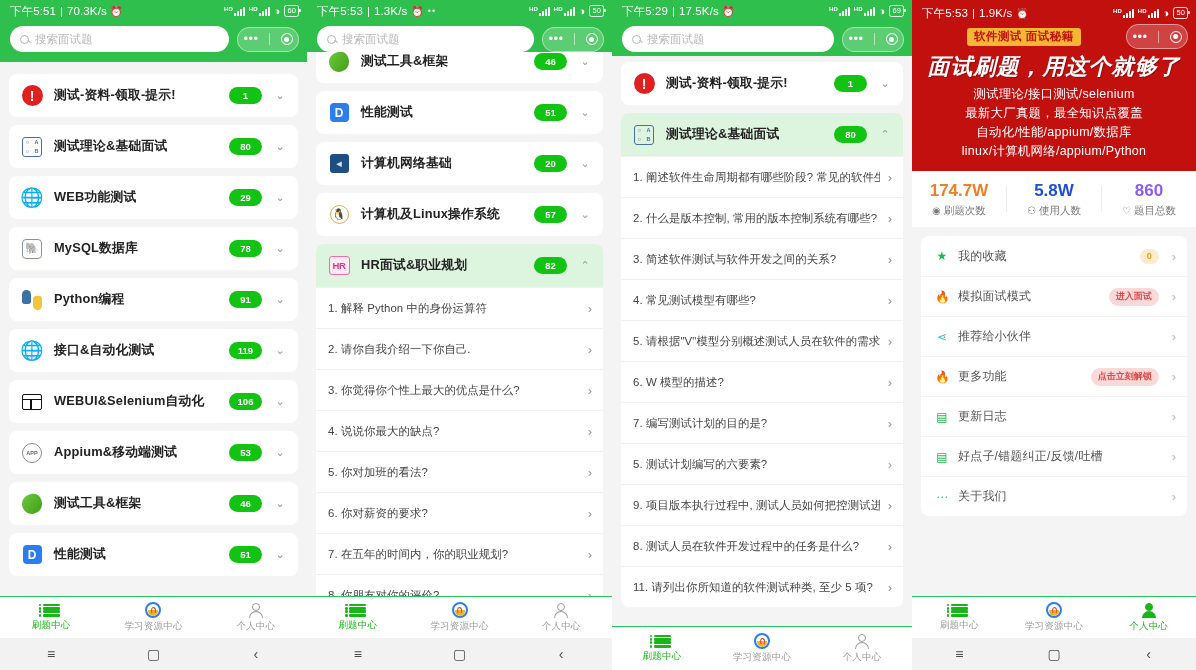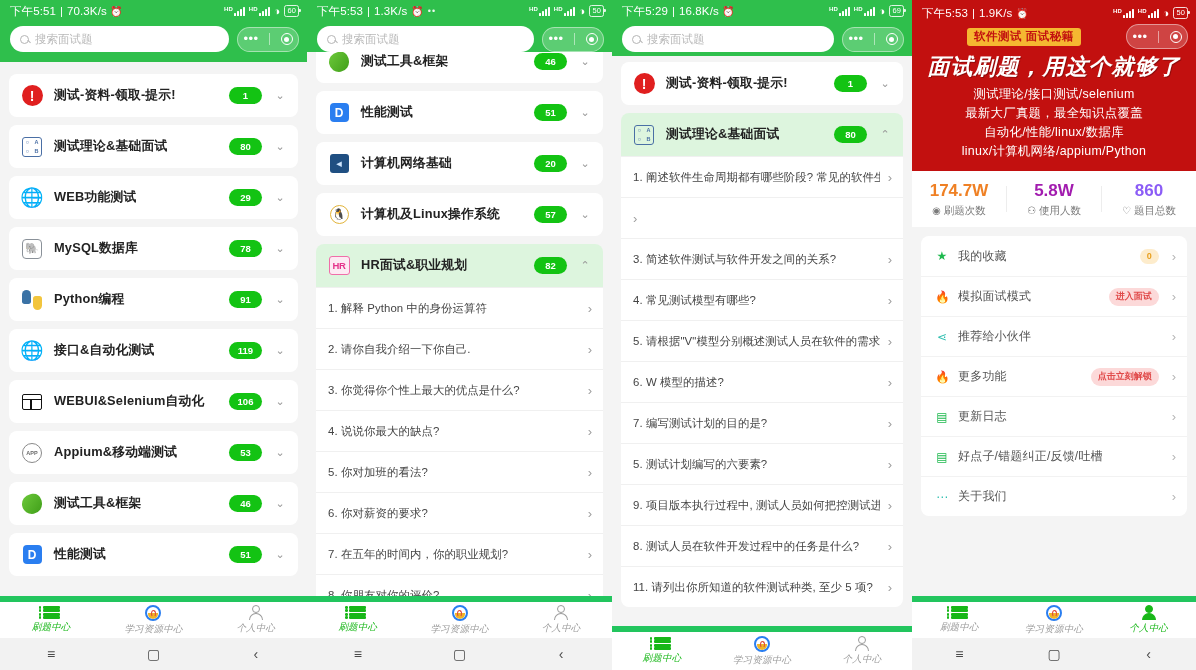--- a/index.html
+++ b/index.html
@@ -106,21 +106,21 @@
   }
   .qrow .qtxt {
     flex: 1; font-size: 11.4px; color: #444; white-space: nowrap;
     overflow: hidden; text-overflow: clip; letter-spacing: .1px;
   }
   .qarrow { color: #9e9e9e; font-size: 13px; font-weight: 300; }
 
   
   .tabbar {
     position: absolute; left: 0; right: 0; height: 42px; background: #fff;
-    display: flex; align-items: center; border-top: 6px solid #22c55e; font-style: italic;
+    display: flex; align-items: center; border-top: 1px solid #22c55e;
   }
   .tab { flex: 1; display: flex; flex-direction: column; align-items: center; gap: 2px; }
   .tab .tlabel { font-size: 9.5px; color: #9b9b9b; letter-spacing:.2px;}
   .tab.active .tlabel { color: #18b718; }
   .t-list { width: 17px; height: 13px; display: flex; flex-direction: column; justify-content: space-between; }
   .t-list i { display: block; height: 2.6px; background: #18b718; border-radius: 1px; width: 100%; position: relative; }
   .t-list i::before { content: ""; position: absolute; left: -4px; top: 0; width: 2.6px; height: 2.6px; background: #18b718; border-radius: 50%; }
   .t-res { width: 16px; height: 16px; border-radius: 50%; border: 2.4px solid #2a7ef0; position: relative; overflow: hidden; }
   .t-res::before { content: ""; position: absolute; left: 1px; right: 1px; bottom: 0px; height: 6px; background: #f0b429; border-radius: 0 0 8px 8px; }
   .t-res::after { content: ""; position: absolute; left: 3.5px; right: 3.5px; top: 3px; height: 5px; border-radius: 50%; border: 1.6px solid #e0493b; border-bottom-color: transparent;}
@@ -482,21 +482,21 @@
     </div>
   </div>
 
   <div class="panel" id="p3" style="left:612px;width:300px;">
     <div class="panel-inner">
       <div style="background:#2fbf4c;">
         <div class="statusbar">
           <div class="sb-left">
             <span>下午5:29</span>
             <span>|</span>
-            <span>16.8K/s</span>
+            <span>17.5K/s</span>
             <span class="ic-alarm">⏰</span>
           </div>
           <div class="sb-right">
             <span class="sigwrap">
                 <span class="hd">HD</span>
                 <span class="bars">
                   <i></i>
                   <i></i>
                   <i></i>
                   <i></i>
@@ -549,20 +549,21 @@
               <span class="cname">测试理论&amp;基础面试</span>
               <span class="badge">80</span>
               <span class="chev">⌃</span>
             </div>
             <div class="qwrap">
               <div class="qrow">
                 <span class="qtxt">1. 阐述软件生命周期都有哪些阶段? 常见的软件生</span>
                 <span class="qarrow">›</span>
               </div>
               <div class="qrow">
+                <span class="qtxt">2. 什么是版本控制, 常用的版本控制系统有哪些?</span>
                 <span class="qarrow">›</span>
               </div>
               <div class="qrow">
                 <span class="qtxt">3. 简述软件测试与软件开发之间的关系?</span>
                 <span class="qarrow">›</span>
               </div>
               <div class="qrow">
                 <span class="qtxt">4. 常见测试模型有哪些?</span>
                 <span class="qarrow">›</span>
               </div>
@@ -660,33 +661,33 @@
           <div class="capsule" style="margin-left:auto;">
             <span class="dots">•••</span>
             <span class="sep"></span>
             <span class="target"></span>
           </div>
         </div>
         <div class="hero-h1">面试刷题，用这个就够了</div>
         <div class="hero-sub" id="hero-sub">
             <div>测试理论/接口测试/selenium</div>
             <div>最新大厂真题，最全知识点覆盖</div>
-            <div>自动化/性能/linux/数据库</div>
+            <div>自动化/性能/appium/数据库</div>
             <div>linux/计算机网络/appium/Python</div>
           </div>
       </div>
 
       <div class="stats" id="p4-stats">
           <div class="stat">
             <div class="v" style="color:#ef8024">174.7W</div>
             <div class="l"><span class="gi">◉</span>刷题次数</div>
           </div>
           <span class="vsep"></span>
           <div class="stat">
-            <div class="v" style="color:#a21caf">5.8W</div>
+            <div class="v" style="color:#1d4ed8">5.8W</div>
             <div class="l"><span class="gi">⚇</span>使用人数</div>
           </div>
           <span class="vsep"></span>
           <div class="stat">
             <div class="v" style="color:#8b5cf6">860</div>
             <div class="l"><span class="gi">♡</span>题目总数</div>
           </div>
         </div>
 
       <div class="menucard" id="p4-menu">

